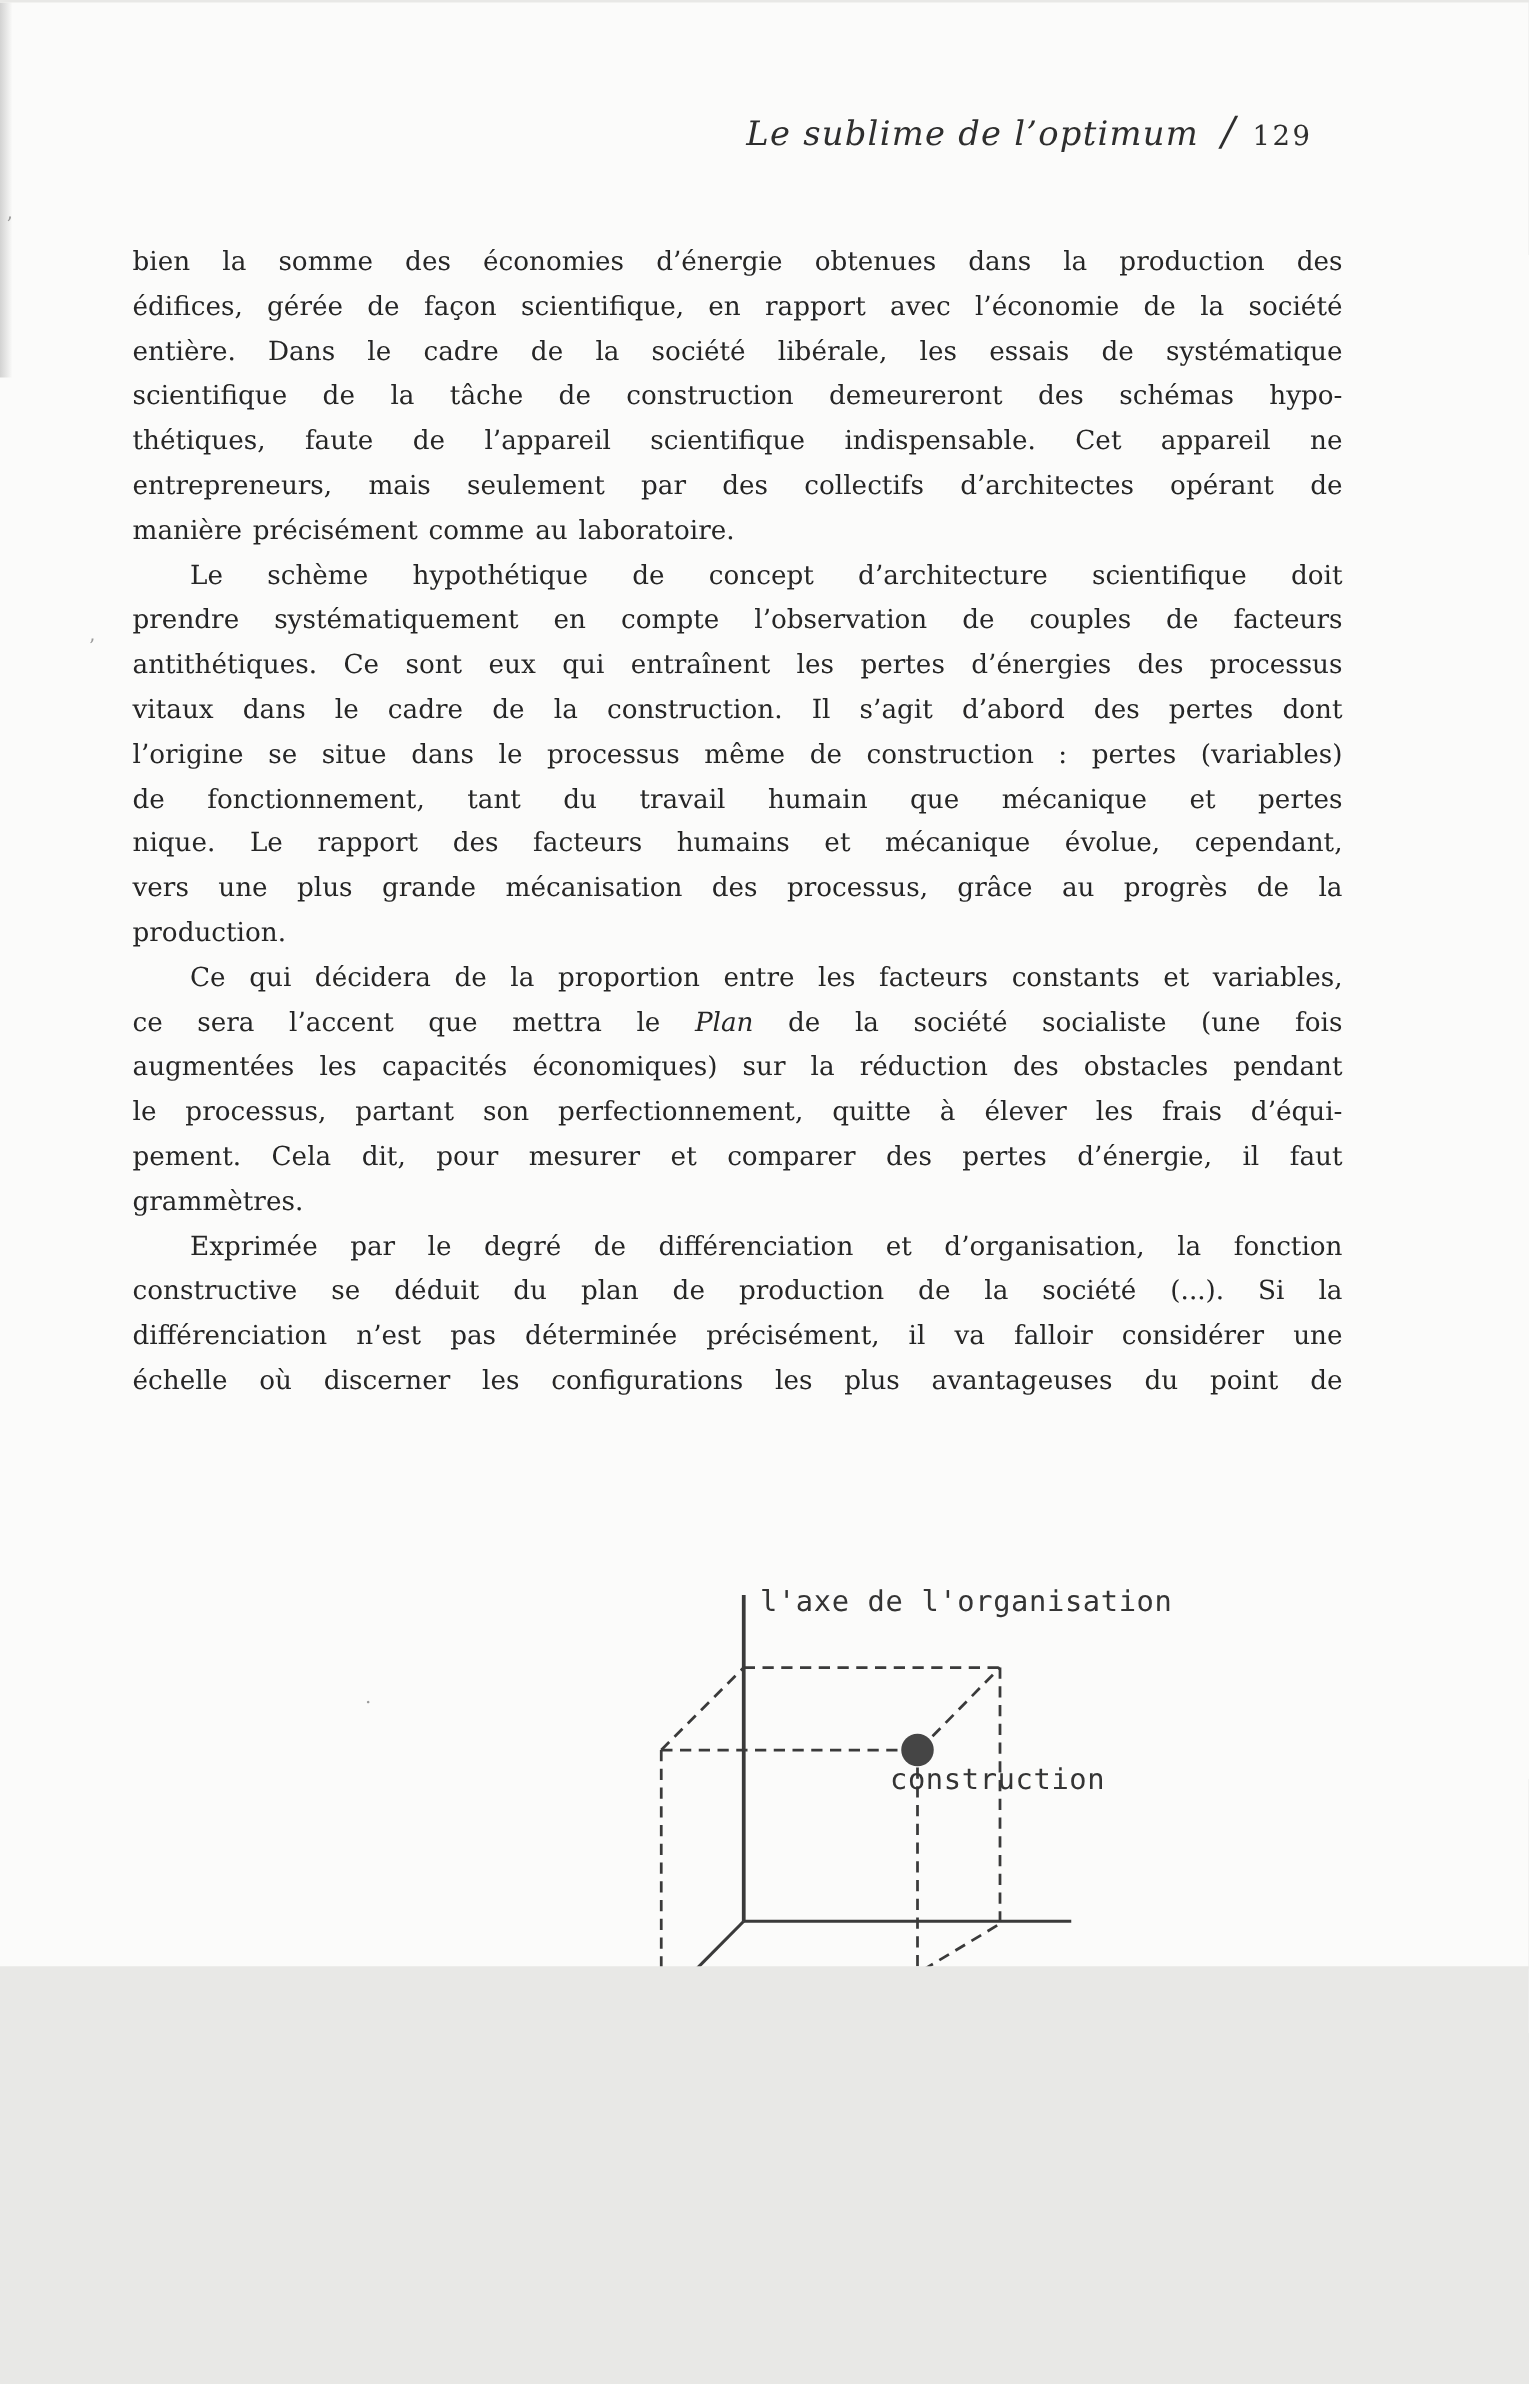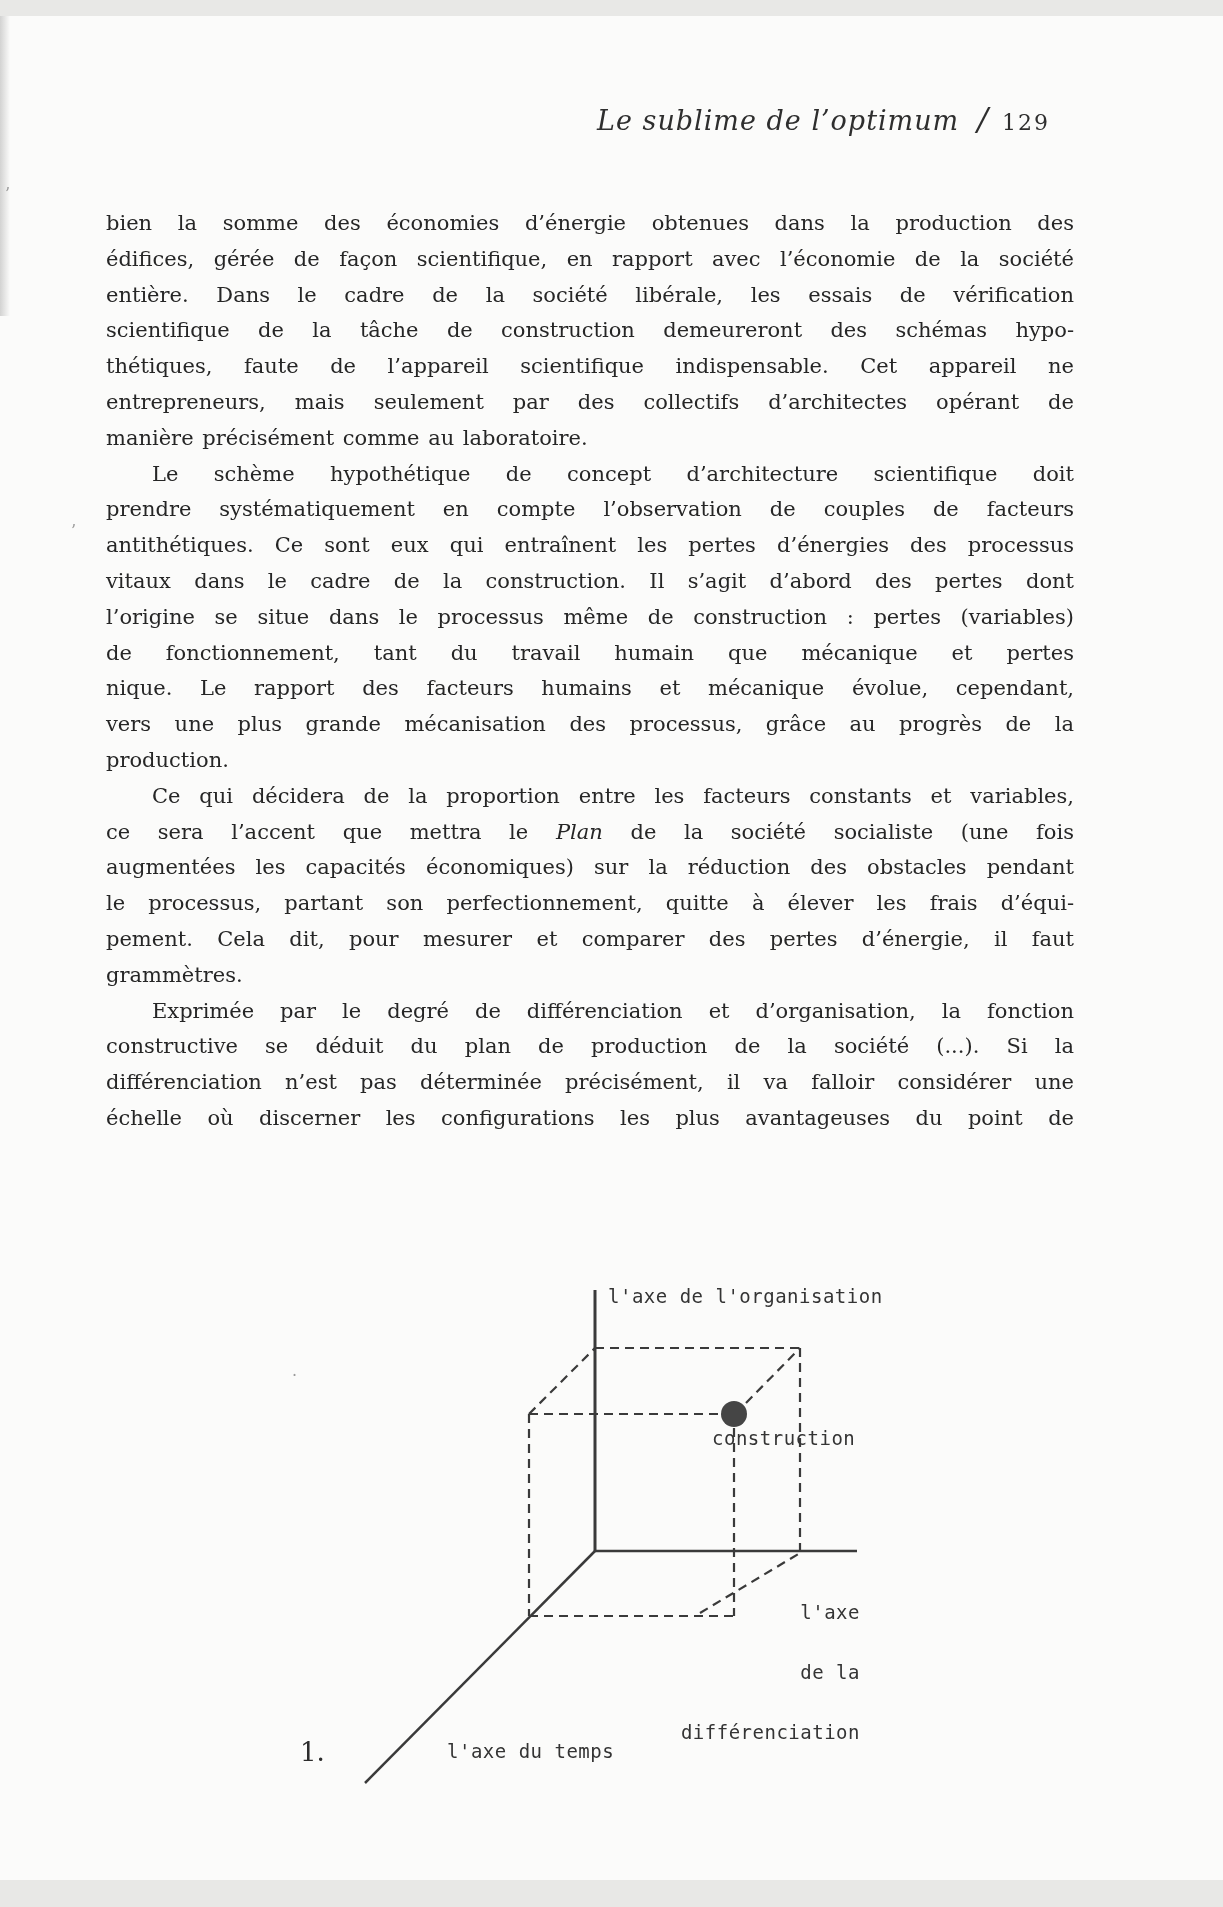--- a/index.html
+++ b/index.html
@@ -1,19 +1,19 @@
 <!DOCTYPE html>
 <html><head>
 <meta charset="utf-8">
 <style>
   html,body{margin:0;padding:0;background:#e8e8e6;}
   .page{
     position:relative;
-    width:1223px;height:1864px;
-    margin:16px auto;
+    width:1223px;height:1571px;
+    margin:2px auto;
     background:#fbfbfa;
     font-family:"DejaVu Serif", serif;
     color:#262626;
     overflow:hidden;
   }
   .scan-edge{
     position:absolute;left:0;top:0;width:10px;height:300px;
     background:linear-gradient(to right, rgba(90,90,90,.25), rgba(90,90,90,0));
   }
   
@@ -39,21 +39,21 @@
     word-spacing:2px;
   }
   .line.indent{padding-left:46px;}
   .line.para-end{text-align-last:left;}
   .it{font-style:italic;}
   
   .diagram-svg{position:absolute;left:0;top:0;width:1223px;height:1907px;}
   .diag-label{
     position:absolute;
     font-family:"DejaVu Sans Mono", monospace;
-    font-size:19px;line-height:20px;
+    font-size:23px;line-height:20px;
     color:#343434;letter-spacing:.5px;white-space:pre;
   }
   .diag-label.right{text-align:right;}
   .fig-number{
     position:absolute;left:300px;top:1721px;
     font-size:26px;color:#2c2c2c;
   }
   
   .speck{position:absolute;color:#9a9a9a;font-size:16px;}
 </style>
@@ -66,21 +66,21 @@
 
   <div class="running-header">
     <span class="rh-title">Le sublime de l’optimum</span>
     <span class="rh-sep">/</span>
     <span class="rh-num">129</span>
   </div>
 
   <div class="body-block">
     <div class="line">bien la somme des économies d’énergie obtenues dans la production des</div>
     <div class="line">édifices, gérée de façon scientifique, en rapport avec l’économie de la société</div>
-    <div class="line">entière. Dans le cadre de la société libérale, les essais de vérification</div>
+    <div class="line">entière. Dans le cadre de la société libérale, les essais de systématique</div>
     <div class="line">scientifique de la tâche de construction demeureront des schémas hypo-</div>
     <div class="line">thétiques, faute de l’appareil scientifique indispensable. Cet appareil ne</div>
     <div class="line">entrepreneurs, mais seulement par des collectifs d’architectes opérant de</div>
     <div class="line para-end">manière précisément comme au laboratoire.</div>
     <div class="line indent">Le schème hypothétique de concept d’architecture scientifique doit</div>
     <div class="line">prendre systématiquement en compte l’observation de couples de facteurs</div>
     <div class="line">antithétiques. Ce sont eux qui entraînent les pertes d’énergies des processus</div>
     <div class="line">vitaux dans le cadre de la construction. Il s’agit d’abord des pertes dont</div>
     <div class="line">l’origine se situe dans le processus même de construction : pertes (variables)</div>
     <div class="line">de fonctionnement, tant du travail humain que mécanique et pertes</div>

